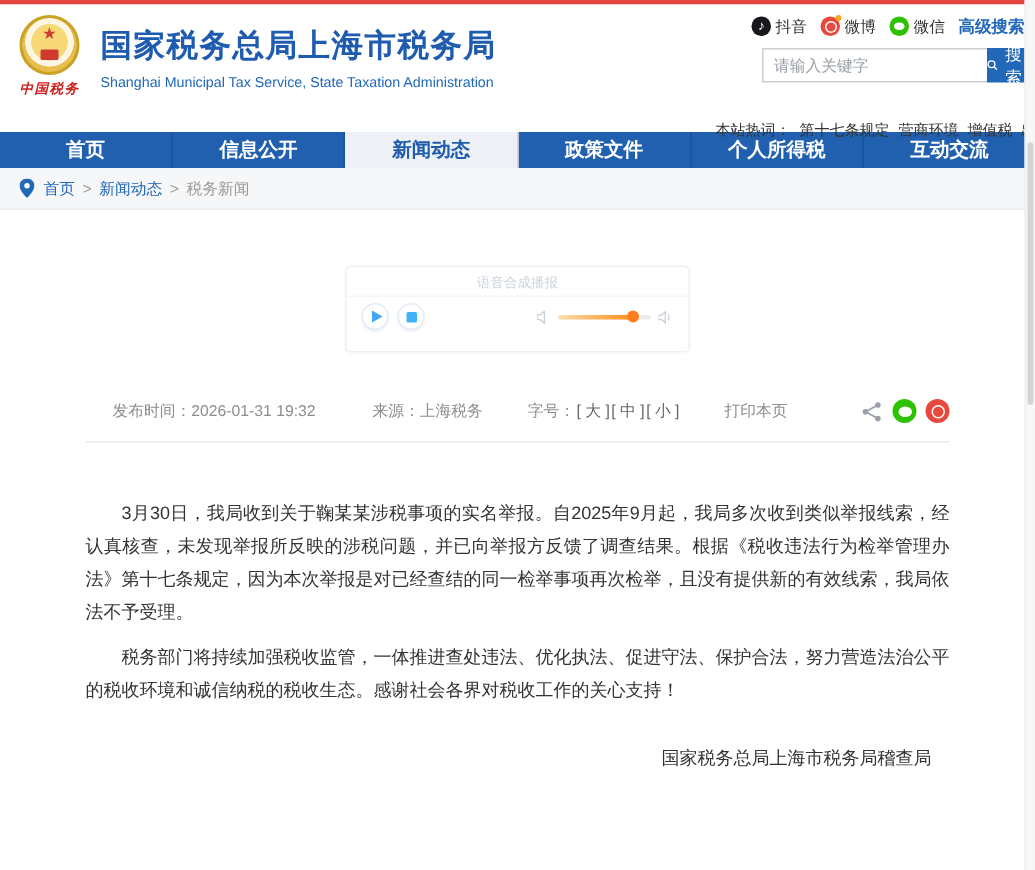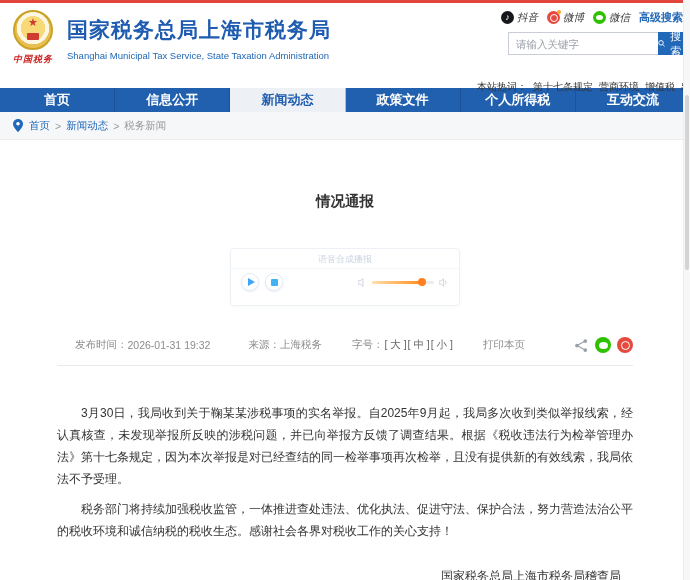--- a/index.html
+++ b/index.html
@@ -22,21 +22,21 @@
   .emblem::before { content:""; position:absolute; left:12px; bottom:8px; width:12px; height:7px;
                     background:#cf3b2e; border-radius:1px; }
   .logo-cap { margin-top:3px; font-size:9px; font-weight:bold; color:#c22; font-style:italic; letter-spacing:1px; }
   .titles { margin-left:11px; margin-top:8px; }
   .title-cn { font-size:21px; font-weight:bold; color:#1f5cb0; letter-spacing:1px; }
   .title-en { margin-top:6px; font-size:9.5px; color:#2268b8; }
 
   .header-right { position:absolute; right:7px; top:7px; width:206px; }
   .social-row { display:flex; justify-content:flex-end; align-items:center; gap:9px;
                 font-size:10.5px; color:#333; }
-  .social { display:flex; align-items:center; gap:3px; cursor:pointer;font-style:italic; }
+  .social { display:flex; align-items:center; gap:3px; cursor:pointer; }
   .ic { width:13px; height:13px; border-radius:50%; display:inline-flex; align-items:center;
         justify-content:center; color:#fff; font-size:8px; line-height:1; }
   .ic.douyin { background:#17181c; }
   .ic.douyin::after { content:"♪"; font-size:9px; }
   .ic.weibo { background:#e6493d; position:relative; }
   .ic.weibo::after { content:""; width:6px; height:6px; border:1.5px solid #fff; border-radius:50%; }
   .ic.weibo::before { content:""; position:absolute; right:-1px; top:-1px; width:4px; height:4px;
                       background:#f5a623; border-radius:50%; }
   .ic.wechat { background:#2dc100; position:relative; }
   .ic.wechat::after { content:""; width:7px; height:5.5px; background:#fff; border-radius:50%; }
@@ -193,21 +193,20 @@
       </svg>
     </span>
     <a class="crumb-link">首页</a>
     <span class="crumb-sep">&gt;</span>
     <a class="crumb-link">新闻动态</a>
     <span class="crumb-sep">&gt;</span>
     <span class="crumb-cur">税务新闻</span>
   </div>
 
   <main class="main">
-    <h1 class="art-title">情况通报</h1>
 
     <div class="player">
       <div class="player-cap">语音合成播报</div>
       <div class="player-controls">
         <button class="pbtn">
           <span class="glyph-play"></span>
         </button>
         <button class="pbtn">
           <span class="glyph-stop"></span>
         </button>

